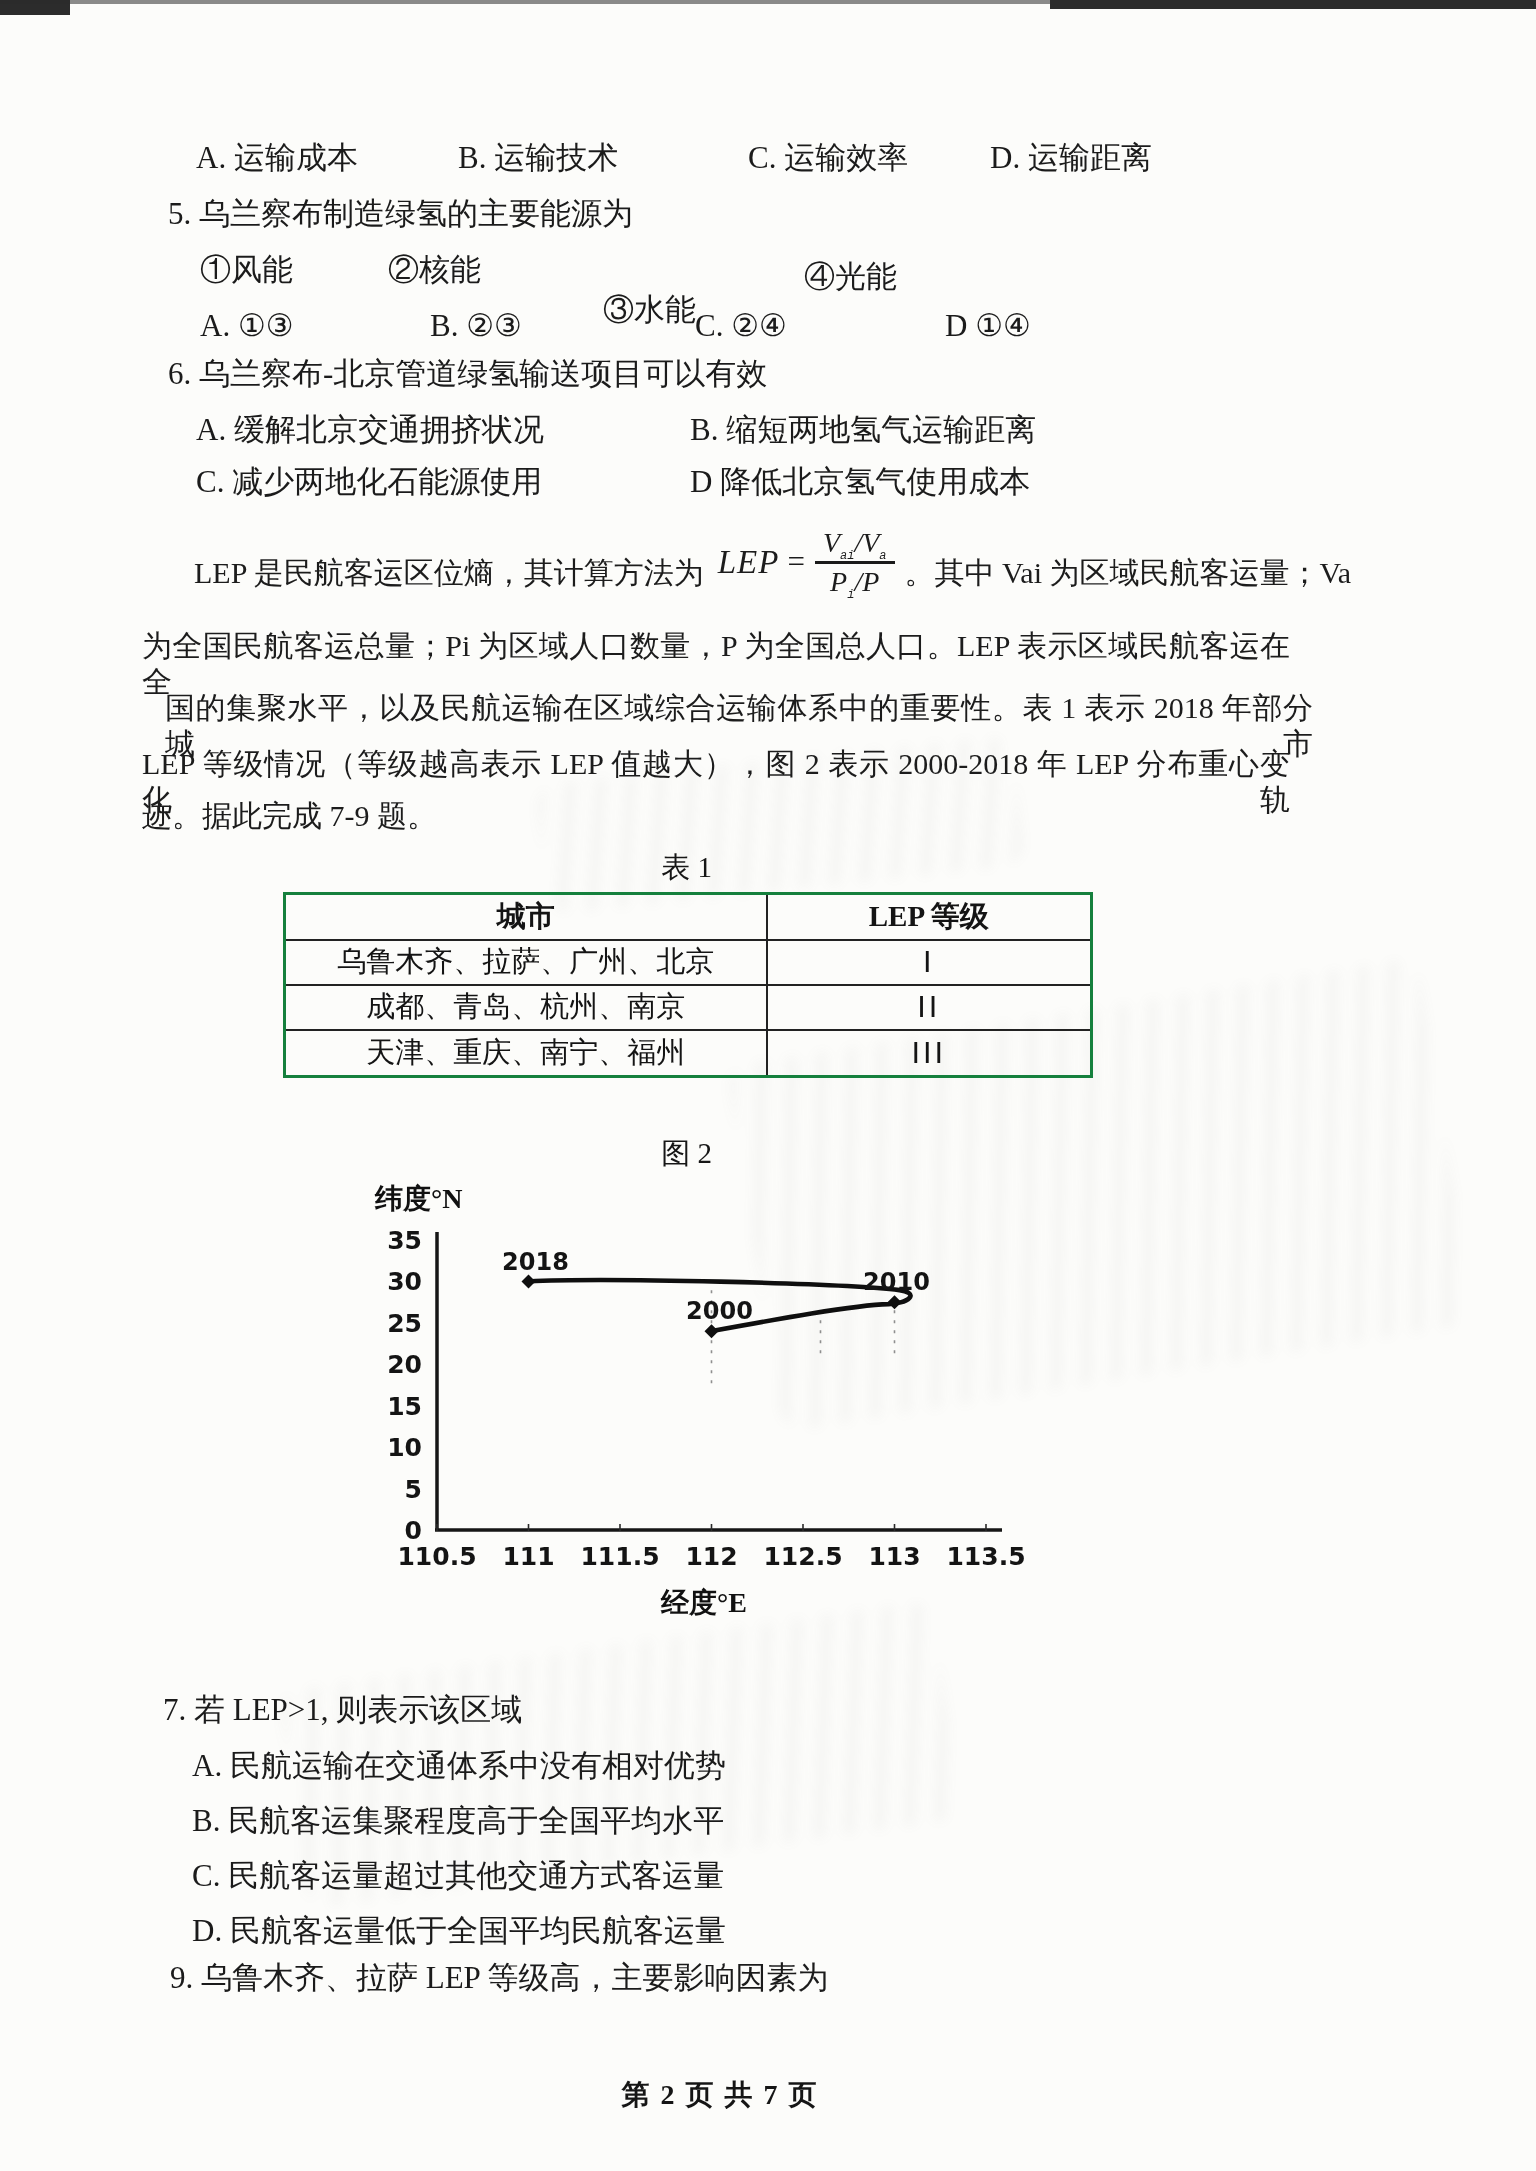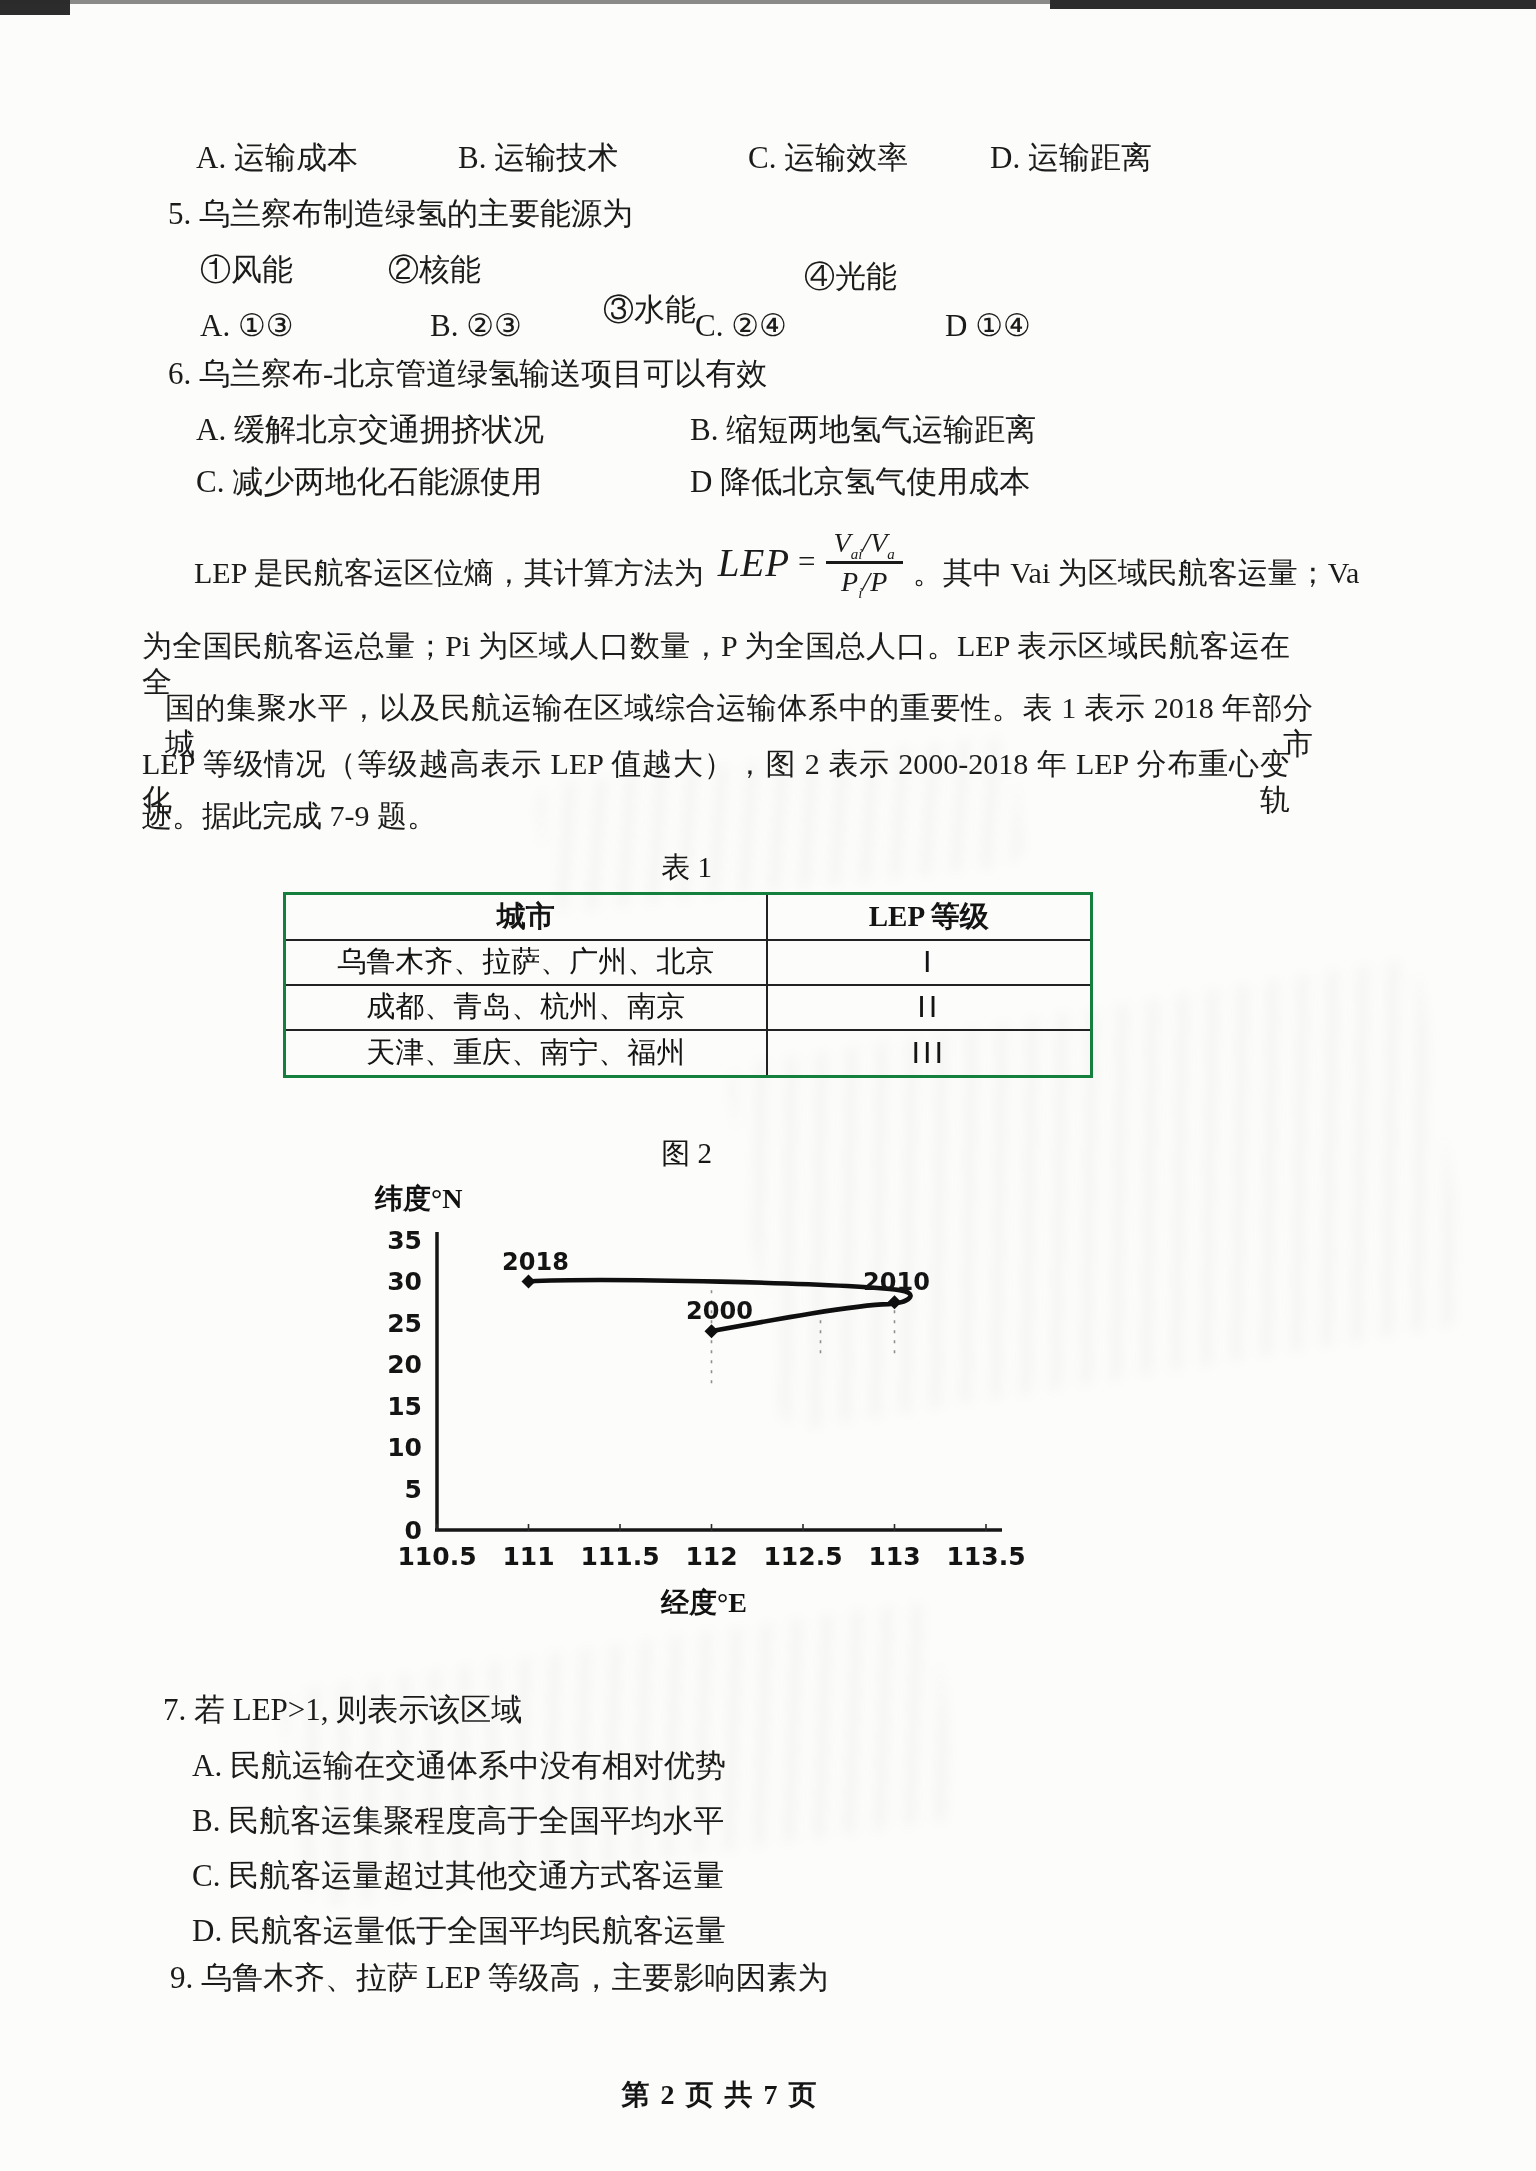--- a/index.html
+++ b/index.html
@@ -16,26 +16,26 @@
   .stem{font-size:31px;}
   .para{position:absolute;left:142px;width:1148px;font-size:30px;color:#1c1c1c;line-height:1.2;}
   .j{text-align:justify;text-align-last:justify;}
   .line1{
     position:absolute;left:142px;top:500px;width:1160px;height:96px;
     display:flex;align-items:flex-end;font-size:30px;color:#1c1c1c;
   }
   .line1 .pre{padding-left:52px;white-space:nowrap;padding-bottom:2px;}
   .line1 .post{white-space:nowrap;padding-bottom:2px;}
   .formula{display:inline-flex;align-items:center;margin:0 10px 0 14px;font-family:"Liberation Serif","DejaVu Serif",serif;}
-  .f-lhs{font-style:italic;font-size:39px;letter-spacing:1px;}
+  .f-lhs{font-style:italic;font-size:33px;letter-spacing:1px;}
   .f-eq{font-size:31px;margin:0 10px 0 8px;}
   .frac{display:inline-flex;flex-direction:column;align-items:center;font-style:italic;font-size:28px;line-height:1.05;}
   .frac .num{border-bottom:3px solid #1a1a1a;padding:0 8px 3px;}
   .frac .den{padding-top:3px;}
-  .frac sub{font-size:15px;font-style:italic;line-height:0;}
+  .frac sub{font-size:12px;font-style:italic;line-height:0;font-family:Liberation Mono, monospace;}
   .caption{position:absolute;left:283px;width:807px;text-align:center;font-size:29px;color:#161616;}
   table.extable{
     position:absolute;left:283px;top:892px;width:807px;
     border-collapse:collapse;table-layout:fixed;
     border:3px solid #15803d;
   }
   table.extable th,table.extable td{
     border:2px solid #222;text-align:center;vertical-align:middle;
     font-size:29px;font-weight:400;color:#141414;padding:0;
   }

